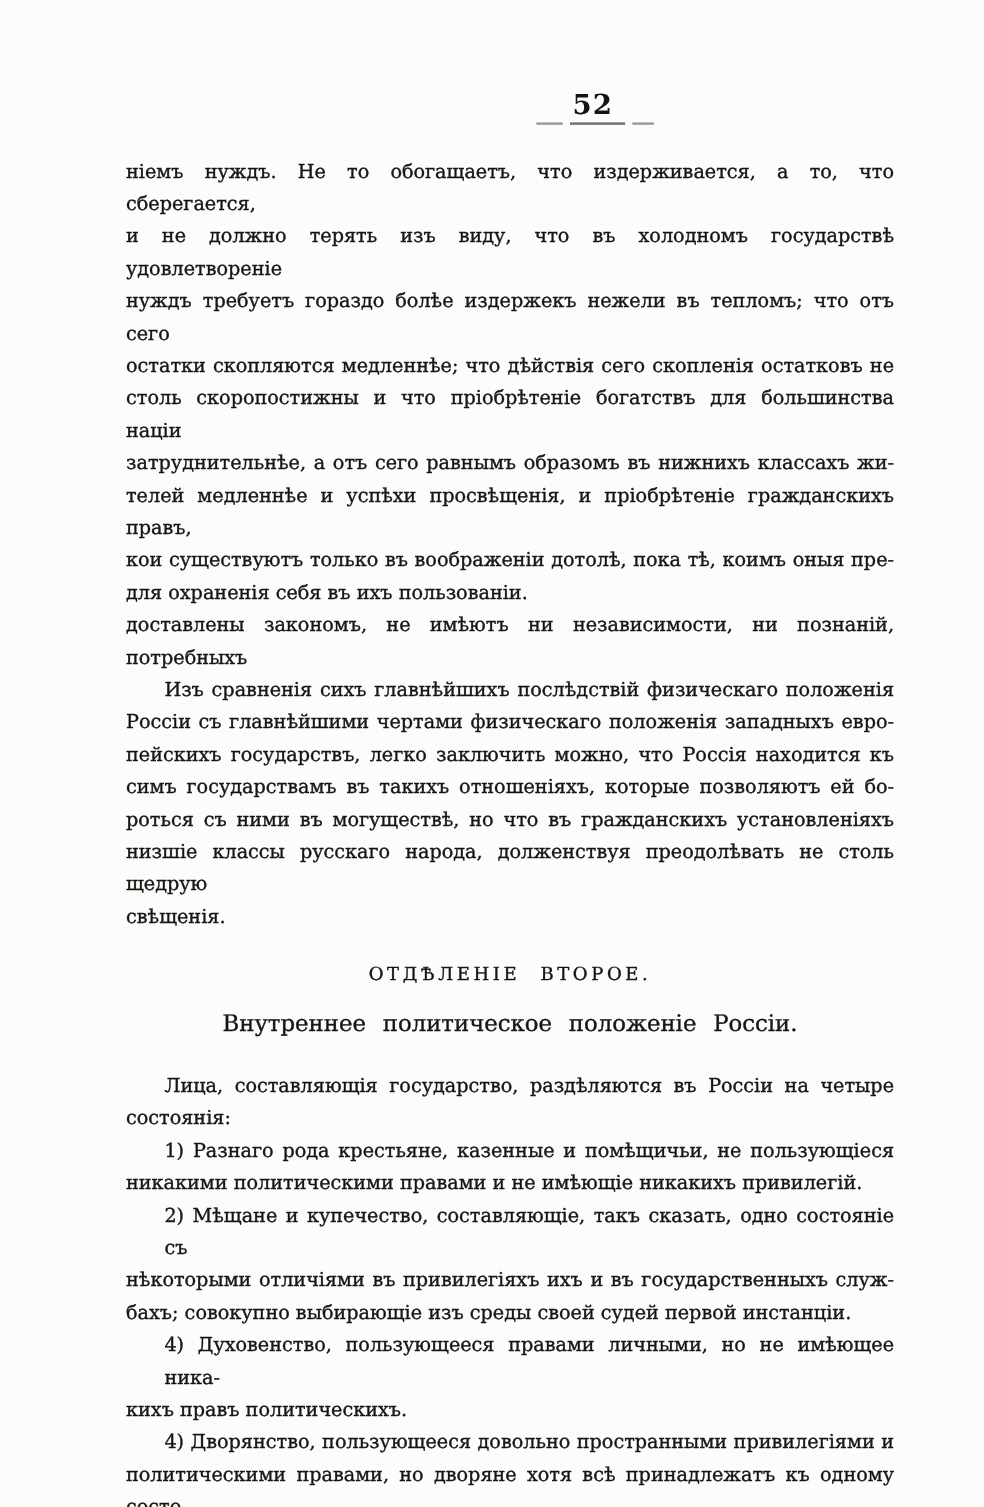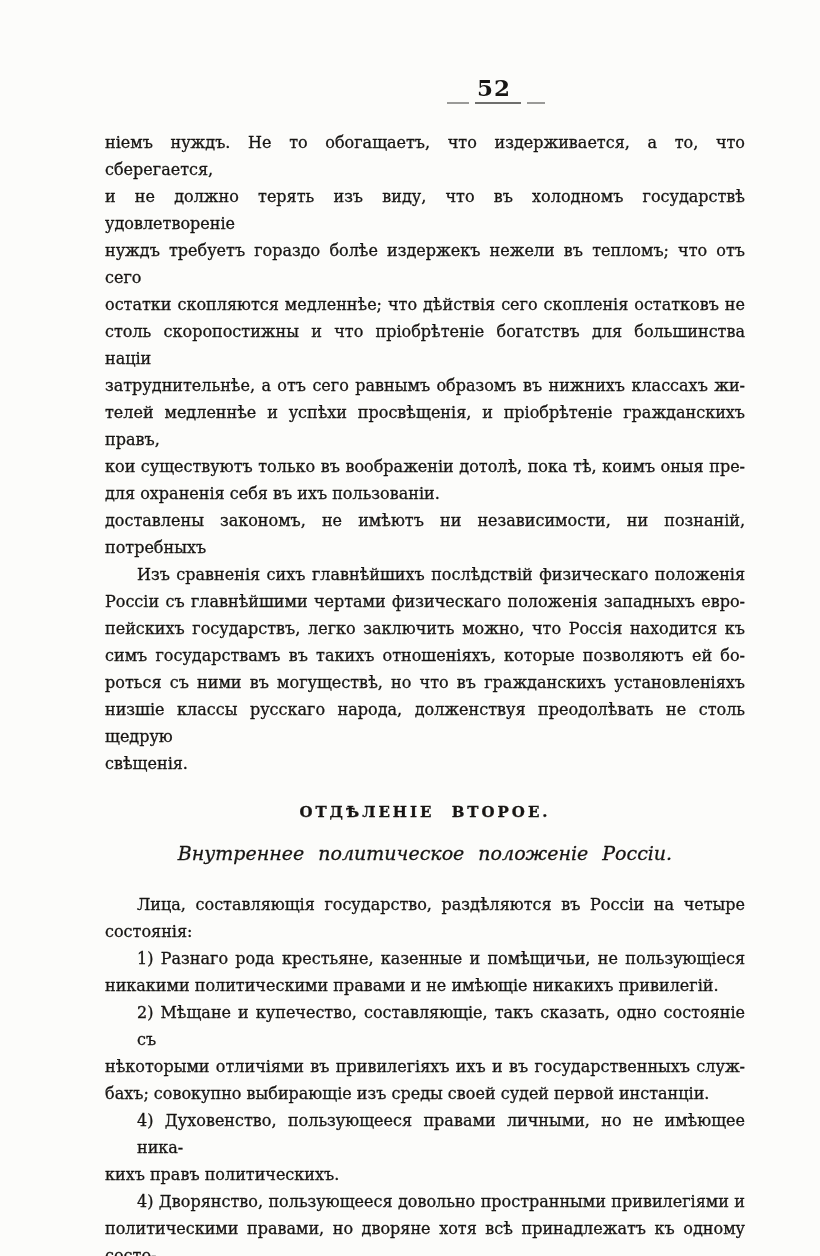--- a/index.html
+++ b/index.html
@@ -43,30 +43,29 @@
     -webkit-text-stroke:0.3px currentColor;
   }
   .para { margin:0; }
   .line { text-align:justify; white-space:normal; }
   .line.jfull { text-align-last:justify; }
   .para .line.ind { padding-left:32px; }
   
   .heading {
     margin-top:26px;
     text-align:center;
-    font-weight:bold;
+    font-weight:normal;
     font-size:15px;
     letter-spacing:3px;
     word-spacing:9px;
     line-height:18px;
     margin-bottom:20px;
   }
   .subtitle {
     text-align:center;
-    font-style:italic;
     font-size:19px;
     word-spacing:8px;
     line-height:24px;
     margin-bottom:26px;
   }
 </style>
 </head>
 <body>
 
 <div class="page">

